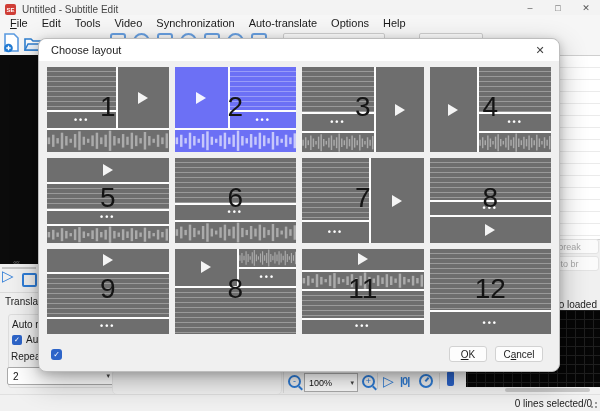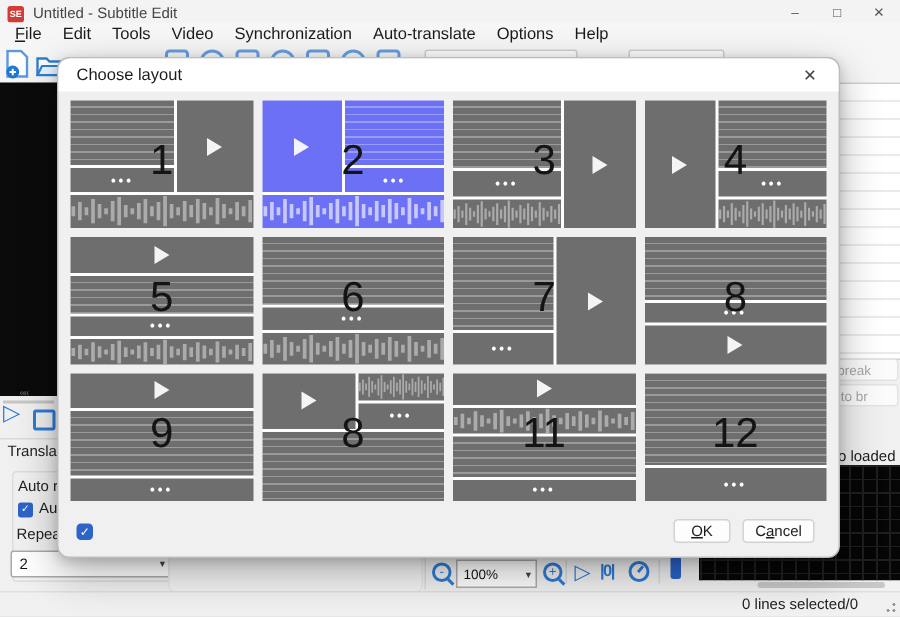--- a/index.html
+++ b/index.html
@@ -80,21 +80,21 @@
   #wf-play{left:383px;top:372px;font-size:14px;color:var(--accent);line-height:18px;}
   #wf-zero{left:400px;top:375px;font-size:11px;color:var(--accent);font-weight:bold;letter-spacing:-1px;}
   #wf-gauge{left:419px;top:374px;width:10px;height:10px;border:2px solid var(--accent);border-radius:50%;}
   #wf-gauge::after{content:"";position:absolute;left:5px;top:1px;width:2px;height:5px;background:var(--accent);
                    transform:rotate(40deg);}
   #wf-marker{left:447px;top:371px;width:7px;height:15px;background:#2b63c9;border-radius:2px;}
 
   
   #statusbar{left:0;top:394px;width:600px;height:17px;background:#f1f1f1;border-top:1px solid #e0e0e0;
              display:flex;align-items:center;}
-  #status-text{margin-left:auto;margin-right:28px;font-size:10px;color:#222;}
+  #status-text{margin-left:auto;margin-right:8px;font-size:10px;color:#222;}
   #grip{position:absolute;right:3px;bottom:4px;width:6px;height:6px;
         background:radial-gradient(circle at 1px 5px,#9a9a9a 1px,transparent 1.2px),
                    radial-gradient(circle at 5px 5px,#9a9a9a 1px,transparent 1.2px),
                    radial-gradient(circle at 5px 1px,#9a9a9a 1px,transparent 1.2px);}
 
   
   #dialog{left:38px;top:38px;width:520px;height:332px;background:#f0f0f0;border:1px solid #bdbdbd;
           border-radius:8px;box-shadow:0 10px 28px rgba(0,0,0,.30),0 2px 8px rgba(0,0,0,.18);z-index:20;}
   #dlg-title{position:absolute;left:0;top:0;width:100%;height:22px;background:#fff;
              border-radius:8px 8px 0 0;display:flex;align-items:center;}

